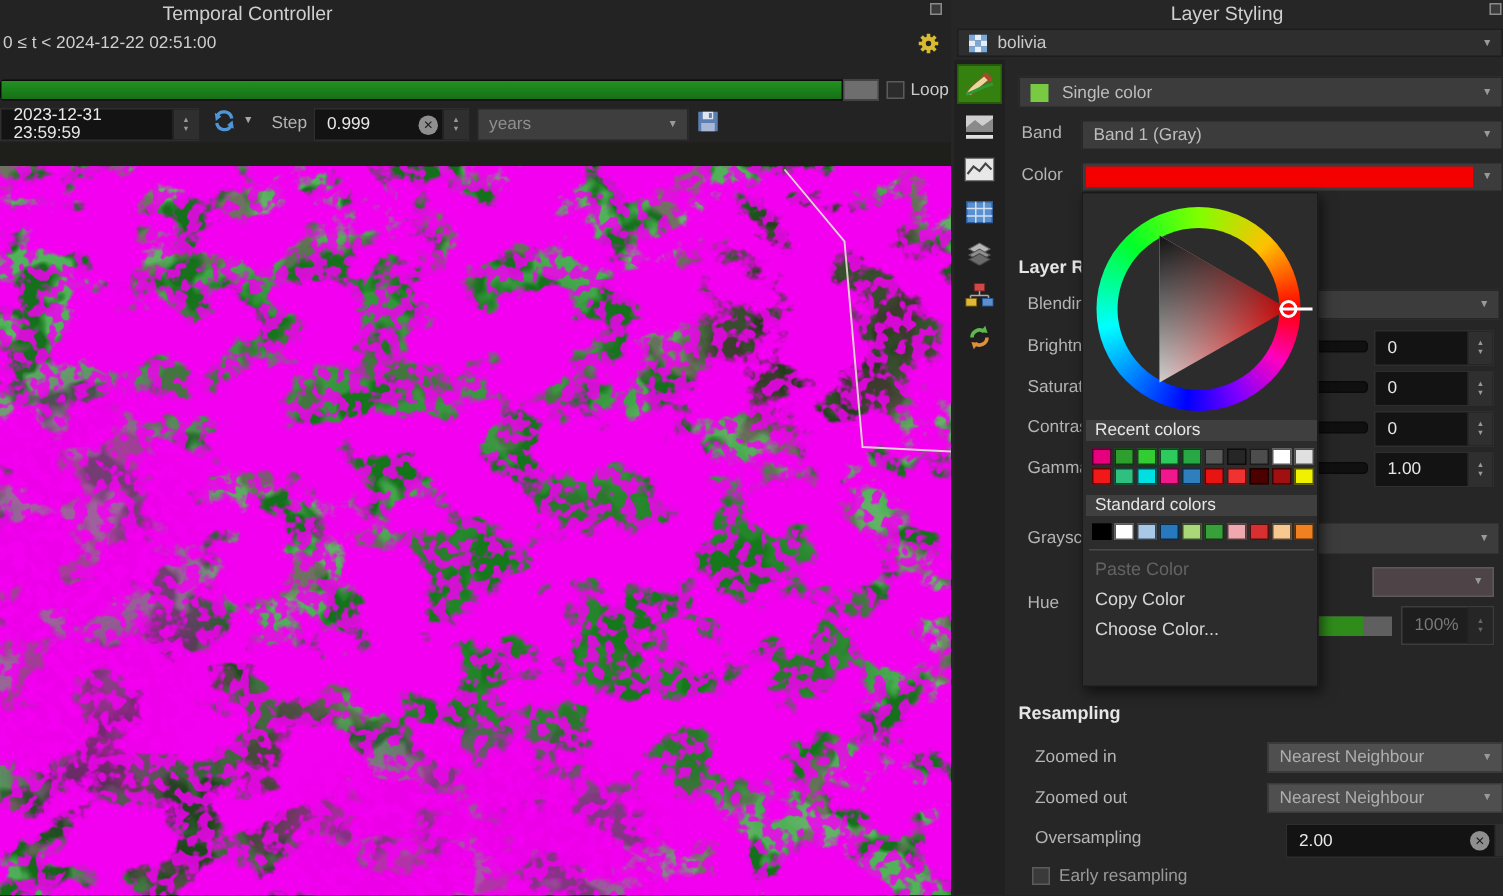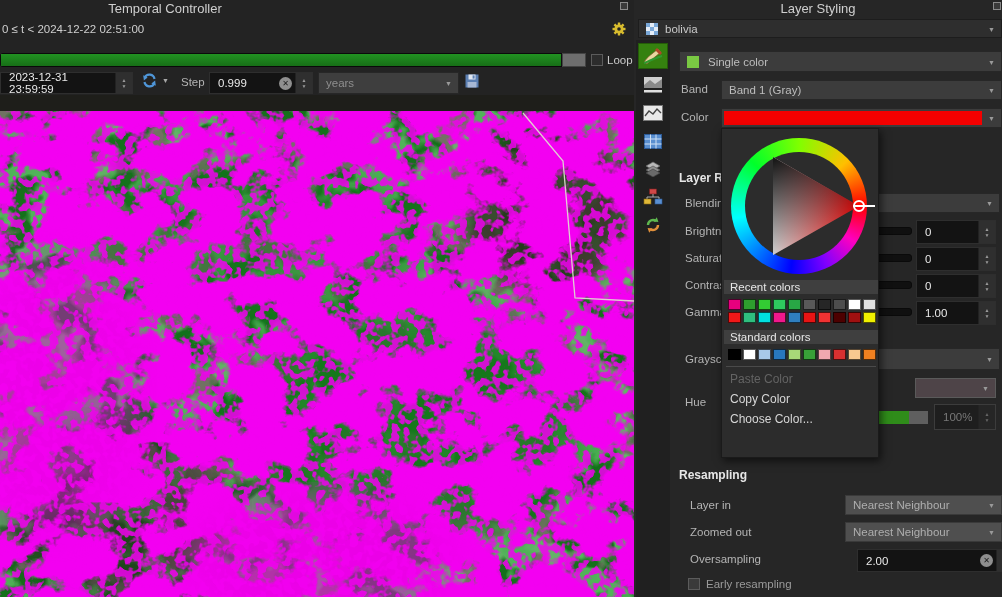--- a/index.html
+++ b/index.html
@@ -311,21 +311,21 @@
     <div class="abs spinbox" style="left:300px;top:404px;width:62px;height:26px;background:#1e1e1e;border-color:#3c3c3c;">
       <div class="val" style="color:#787878;">100%</div>
       <div class="btns" style="background:#262626;color:#666;">
           <span>▲</span>
           <span>▼</span>
         </div>
     </div>
 
     <div class="abs hdr" style="left:45px;top:468px;">Resampling</div>
 
-    <div class="abs lbl" style="left:56px;top:499px;">Layer in</div>
+    <div class="abs lbl" style="left:56px;top:499px;">Zoomed in</div>
     <div class="abs combo gray" style="left:211px;top:495px;width:157px;height:20px;">
       <span>Nearest Neighbour</span>
       <span class="caret">▼</span>
     </div>
 
     <div class="abs lbl" style="left:56px;top:526px;">Zoomed out</div>
     <div class="abs combo gray" style="left:211px;top:522px;width:157px;height:20px;">
       <span>Nearest Neighbour</span>
       <span class="caret">▼</span>
     </div>

